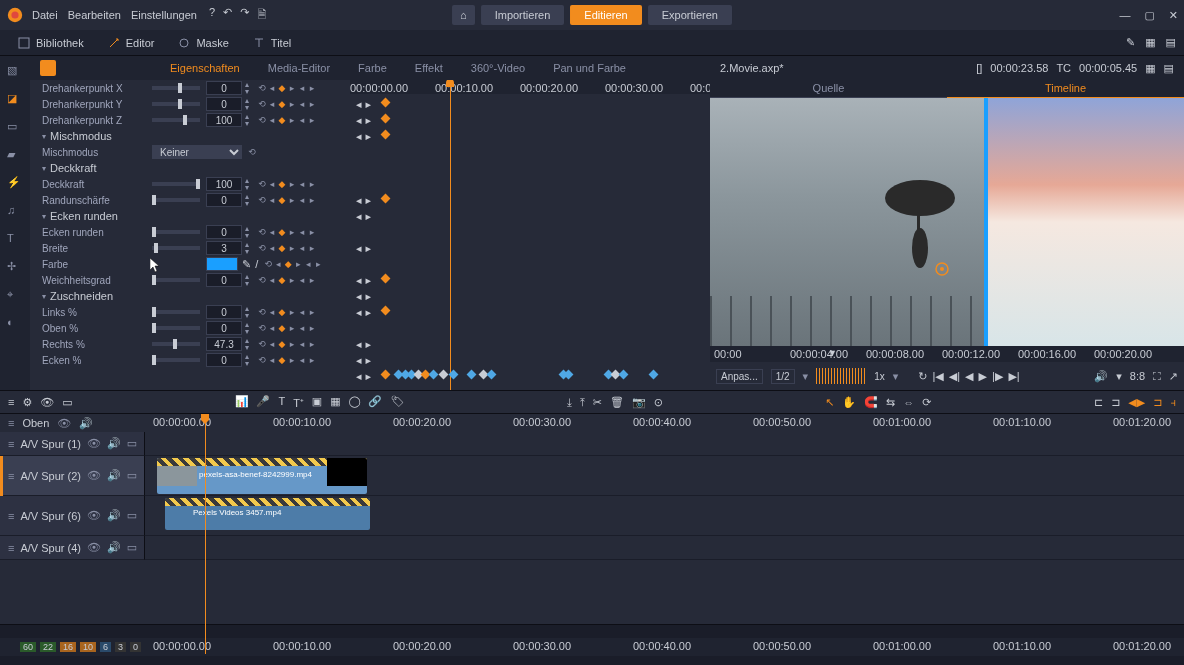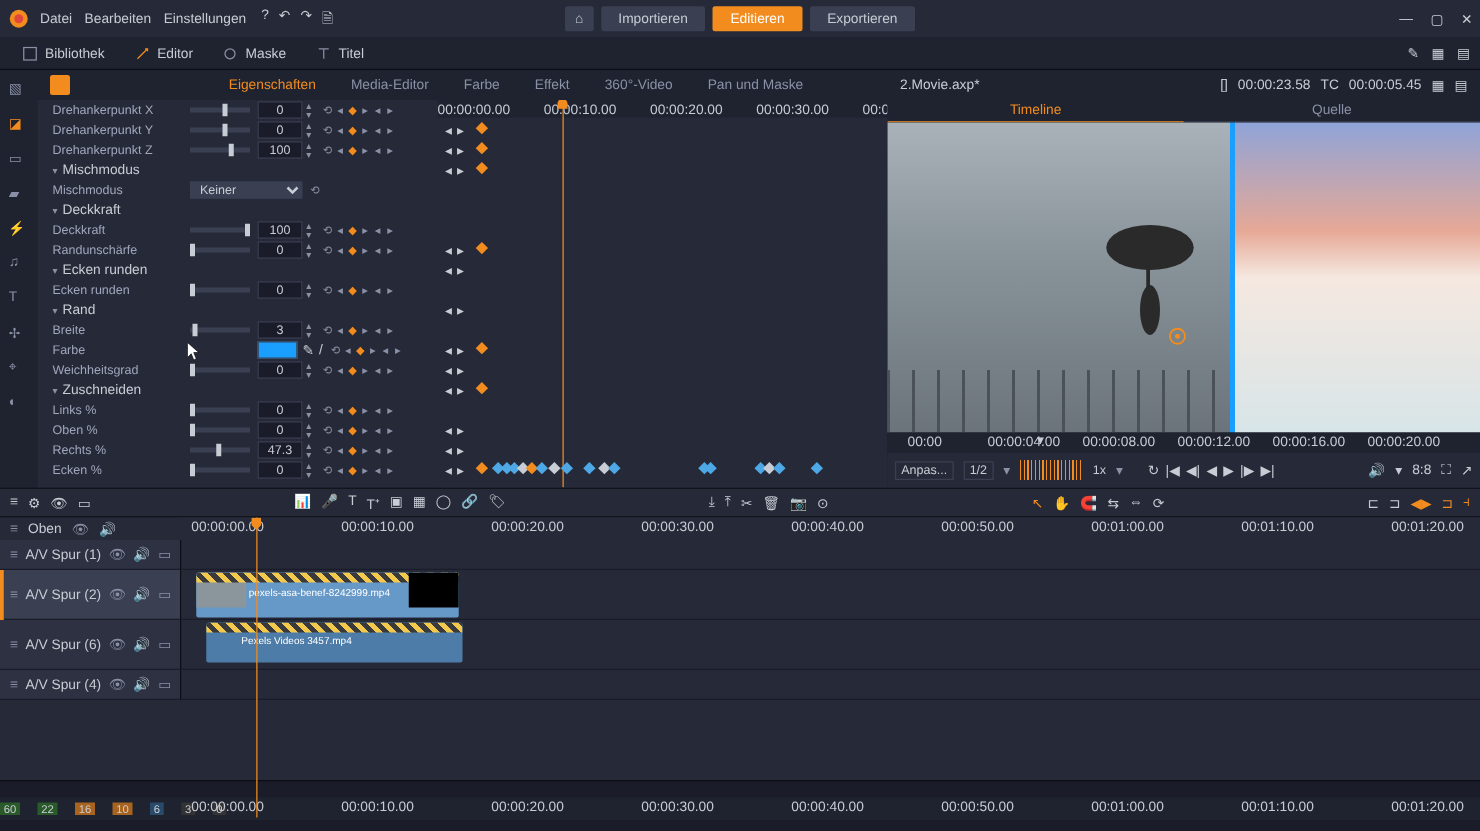--- a/index.html
+++ b/index.html
@@ -17,21 +17,21 @@
 .tabbar { height:26px; background:#1f2330; display:flex; align-items:center; padding:0 8px; gap:4px; border-bottom:1px solid #0d0e15;justify-content:flex-end; }
 .tab { display:flex; align-items:center; gap:6px; padding:4px 10px; cursor:pointer; color:#8a90a6; }
 .tab.active { color:#f28c1e; }
 .tab svg { width:12px; height:12px; }
 .tabbar-right { margin-left:auto; display:flex; gap:10px; color:#8a90a6; }
 .main { display:flex; height:334px; }
 .left-rail { width:30px; background:#1f2330; display:flex; flex-direction:column; align-items:center; gap:12px; padding-top:8px; }
 .left-rail .ri { width:16px; height:16px; cursor:pointer; color:#8a90a6; }
 .left-rail .ri.active { color:#f28c1e; }
 .props-panel { width:680px; background:#262a38; display:flex; flex-direction:column; overflow:hidden; }
-.props-header { height:24px; background:#1f2330; display:flex; align-items:center; padding-left:10px;gap:13px; }
+.props-header { height:24px; background:#1f2330; display:flex; align-items:center; padding-left:10px; }
 .props-header .icon { width:16px; height:16px; background:#f28c1e; border-radius:2px; }
 .sub-tabs { display:flex; gap:0; margin-left:100px; }
 .sub-tab { padding:4px 14px; cursor:pointer; color:#8a90a6; font-size:11px; }
 .sub-tab.active { color:#f28c1e; }
 .props-body { flex:1; display:flex; overflow:hidden; }
 .props-left { width:320px; overflow-y:auto; padding-right:4px; }
 .kf-panel { flex:1; background:#262a38; position:relative; overflow:hidden; }
 .prop-row { height:16px; display:flex; align-items:center; padding-left:12px; position:relative; }
 .prop-row.group { color:#c8ccd4; font-size:11px; }
 .prop-row.group::before { content:"▾"; font-size:8px; margin-right:4px; color:#8a90a6; }
@@ -102,21 +102,21 @@
 .clip.video2 { background:#4d7ca8; top:2px; height:20px; }
 .clip .thumb { width:40px; height:28px; background:#8b969c; float:left; }
 .clip .black { position:absolute; right:0; top:0; width:40px; height:28px; background:#000; }
 .clip .label { position:absolute; left:42px; top:6px; color:#fff; font-size:8px; }
 .clip .stripe { position:absolute; left:0; right:0; top:0; height:8px; background:repeating-linear-gradient(45deg,#f2c94c 0 4px,#3a3a3a 4px 8px); }
 .track.selected .track-head { background:#3a3f52; }
 .track.selected::before { content:""; position:absolute; left:0; width:3px; top:0; bottom:0; background:#f28c1e; }
 .tl-scroll { height:14px; background:#1a1d29; border-top:1px solid #0d0e15; }
 .nav-strip { height:18px; display:flex; }
 .nav-left { width:145px; display:flex; align-items:center; }
-.nav-zoom { display:flex; gap:14px; padding-left:0; }
+.nav-zoom { display:flex; gap:4px; padding-left:20px; }
 .nav-zoom span { font-size:9px; padding:0 3px; }
 .nav-zoom .g { background:#2a5a2a; }
 .nav-zoom .o { background:#a8641e; }
 .nav-zoom .b { background:#2a4a6a; }
 .nav-zoom .d { background:#333; }
 .nav-body { flex:1; position:relative; font-size:8px; color:#6a7088; }
 .nav-body span { position:absolute; top:2px; }
 select.dd { background:#3a3f52; border:none; color:#c8ccd4; font-size:10px; padding:1px 4px; height:14px; width:90px; }
 </style>
 </head>
@@ -199,21 +199,21 @@
 
   <div class="props-panel">
     <div class="props-header">
       <div class="icon"></div>
       <div class="sub-tabs" id="sub-tabs">
           <div class="sub-tab active">Eigenschaften</div>
           <div class="sub-tab">Media-Editor</div>
           <div class="sub-tab">Farbe</div>
           <div class="sub-tab">Effekt</div>
           <div class="sub-tab">360°-Video</div>
-          <div class="sub-tab">Pan und Maske</div>
+          <div class="sub-tab">Pan und Farbe</div>
         </div>
     </div>
     <div class="props-body">
       <div class="props-left" id="props-left">
           <div class="prop-row">
             <span class="prop-label">Drehankerpunkt X</span>
             <div class="prop-slider">
               <div class="thumb" style="left:26.4px"></div>
             </div>
             <div class="prop-value">0</div>
@@ -309,23 +309,20 @@
             <div class="prop-value">0</div>
             <div class="prop-stepper">▴<br>▾</div>
             <div class="prop-kf-icons">
               <span class="kf-ico-reset">⟲</span>
               <span class="kf-ico-prev">◂</span>
               <span class="kf-ico-key">◆</span>
               <span class="kf-ico-next">▸</span>
               <span class="kf-ico-prev">◂</span>
               <span class="kf-ico-next">▸</span>
             </div>
-          </div>
-          <div class="prop-row group">
-            <span>Rand</span>
           </div>
           <div class="prop-row">
             <span class="prop-label">Breite</span>
             <div class="prop-slider">
               <div class="thumb" style="left:2.2px"></div>
             </div>
             <div class="prop-value">3</div>
             <div class="prop-stepper">▴<br>▾</div>
             <div class="prop-kf-icons">
               <span class="kf-ico-reset">⟲</span>
@@ -569,41 +566,41 @@
       <div class="preview-tc">
         <span>[]</span>
         <span class="tc1">00:00:23.58</span>
         <span>TC</span>
         <span class="tc1">00:00:05.45</span>
         <span>▦</span>
         <span>▤</span>
       </div>
     </div>
     <div class="preview-subtabs">
+      <div class="pst">Quelle</div>
       <div class="pst active">Timeline</div>
-      <div class="pst">Quelle</div>
     </div>
     <div class="preview-video">
       <div class="preview-img-left">
         <svg style="position:absolute;left:170px;top:80px;width:80px;height:100px" viewBox="0 0 80 100">
             <ellipse cx="40" cy="20" rx="35" ry="18" fill="#2a2a2a"></ellipse>
             <rect x="37" y="20" width="3" height="45" fill="#2a2a2a"></rect>
             <ellipse cx="40" cy="70" rx="8" ry="20" fill="#2a2a2a"></ellipse>
           </svg>
         <svg style="position:absolute;left:225px;top:164px;width:14px;height:14px" viewBox="0 0 14 14">
             <circle cx="7" cy="7" r="6" fill="none" stroke="#f28c1e" stroke-width="1.5"></circle>
             <circle cx="7" cy="7" r="2" fill="#f28c1e"></circle>
           </svg>
         <div style="position:absolute;bottom:0;left:0;right:0;height:50px;background:repeating-linear-gradient(90deg,#4a5258 0 2px,transparent 2px 20px)"></div>
       </div>
       <div class="preview-img-right"></div>
     </div>
     <div class="preview-ruler" id="preview-ruler">
       <div class="preview-playhead"></div>
-    <span style="left: 16px;">00:00</span>
+    <span style="left: 4px;">00:00</span>
         <span style="left: 80px;">00:00:04.00</span>
         <span style="left: 156px;">00:00:08.00</span>
         <span style="left: 232px;">00:00:12.00</span>
         <span style="left: 308px;">00:00:16.00</span>
         <span style="left: 384px;">00:00:20.00</span>
       </div>
     <div class="preview-ctrl">
       <span class="sel">Anpas...</span>
       <span class="sel">1/2</span>
       <span style="color:#8a90a6">▾</span>

